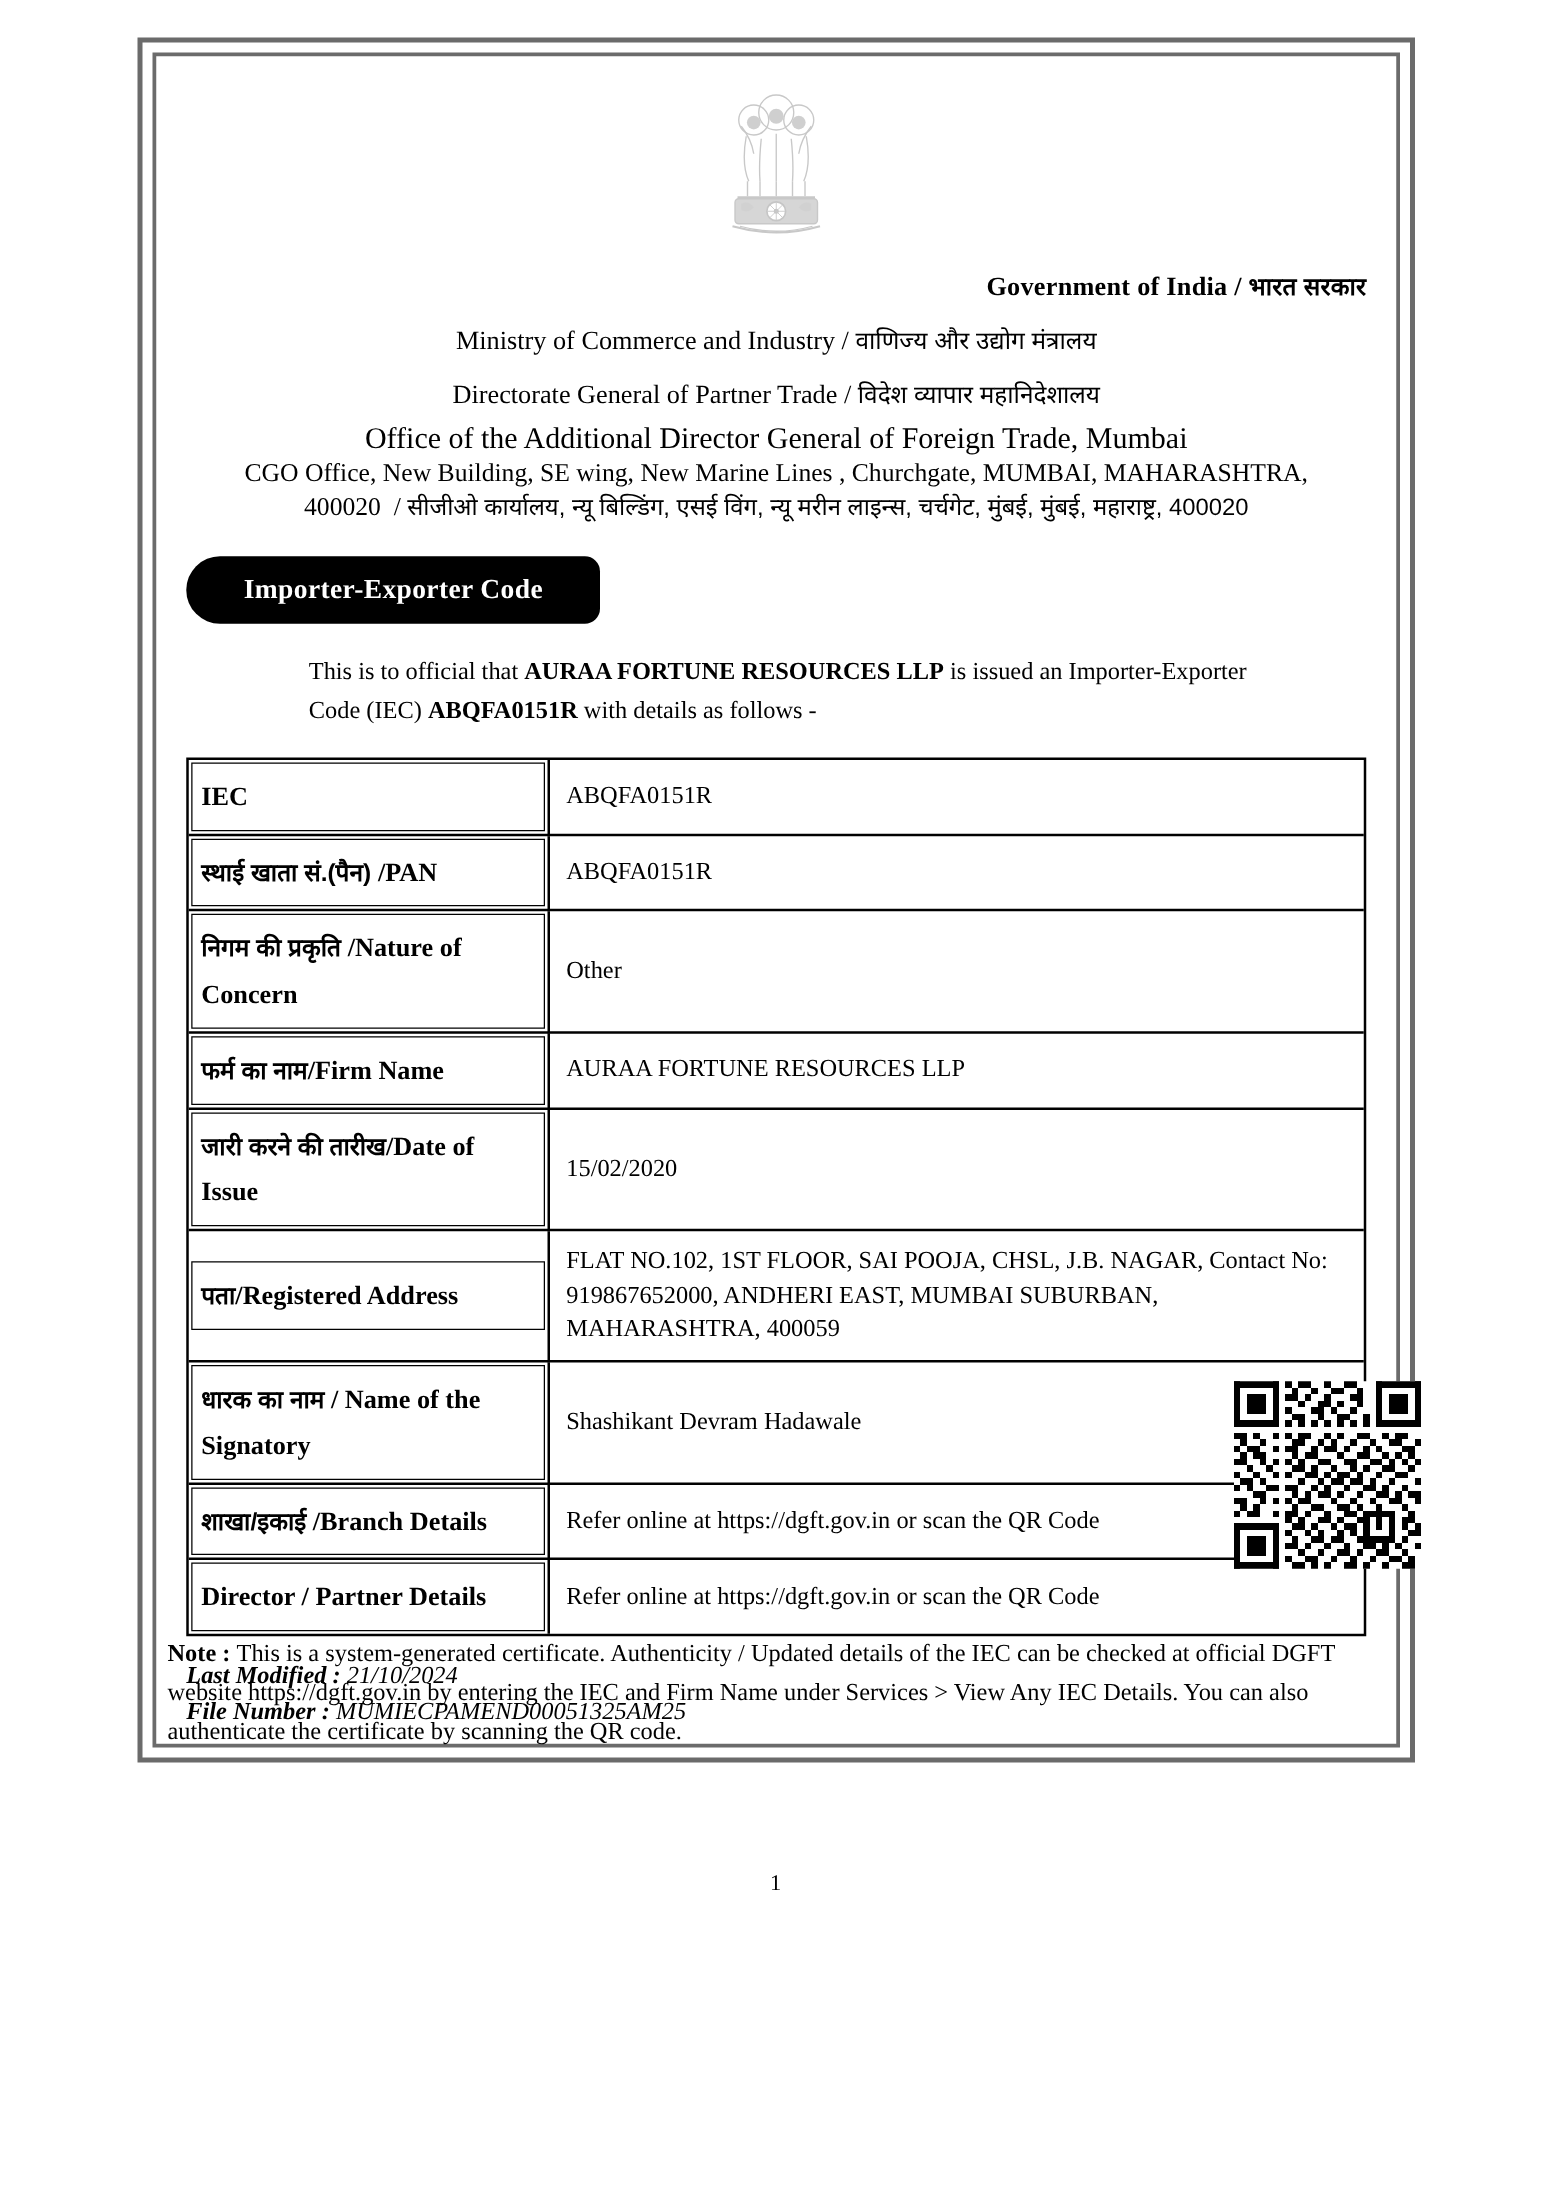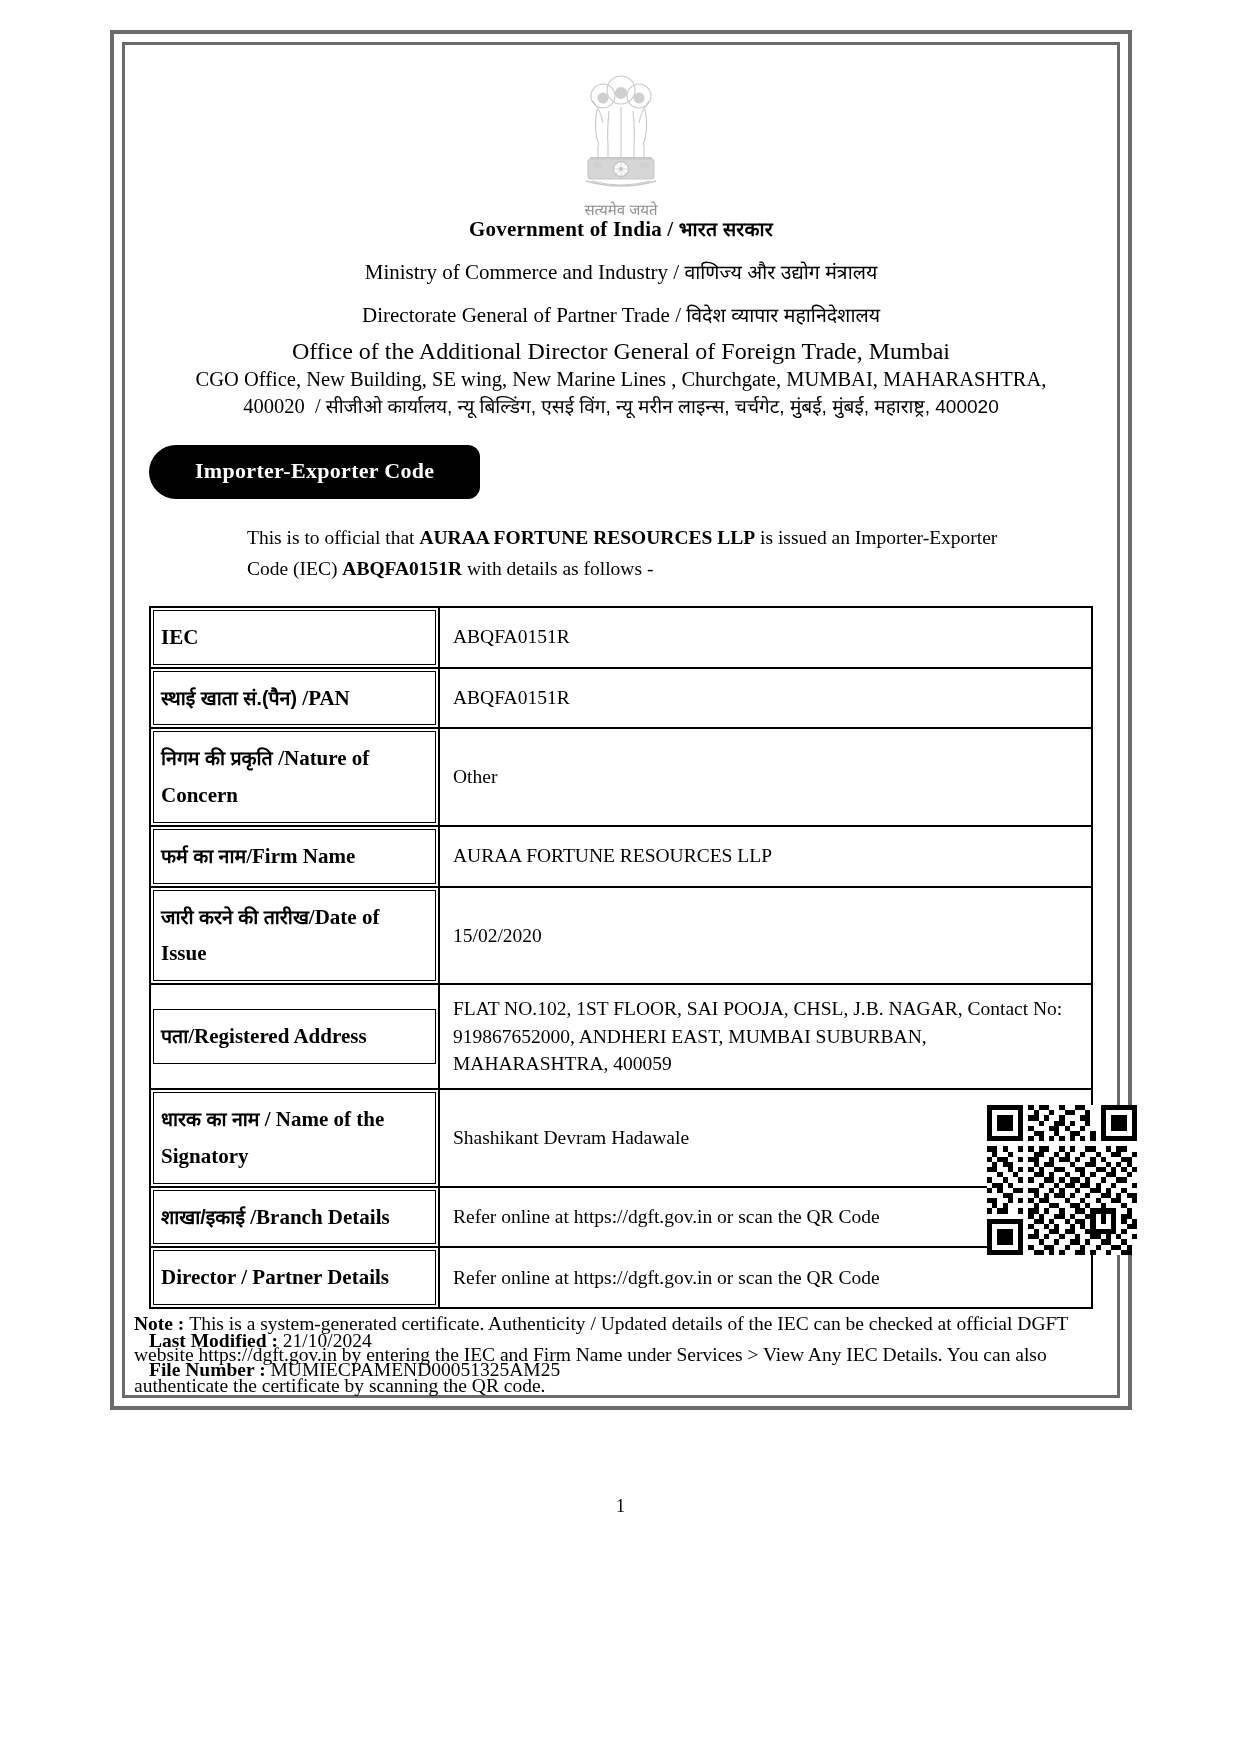--- a/index.html
+++ b/index.html
@@ -57,20 +57,21 @@
     opacity: 0.40;
   }
 
   
   .hdr { text-align: center; }
   .hdr-line1 {
     font-weight: bold;
     font-size: 21px;
     letter-spacing: 0.2px;
     margin-top: 4px;
+    text-align: right;
   }
   .hdr-line2 {
     font-size: 21px;
     margin-top: 16px;
   }
   .hdr-line3 {
     font-size: 21px;
     margin-top: 16px;
   }
   .hdr-line4 {
@@ -155,20 +156,21 @@
     line-height: 1.42;
     box-sizing: border-box;
   }
   .lbl-box .devanagari { font-weight: bold; }
 
   
   .meta {
     margin-top: 17px;
     font-size: 19.5px;
     line-height: 1.5;
+    font-style: italic;
   }
   .meta b { font-weight: bold; }
 
   
   .qr {
     position: absolute;
     right: 104px;
     top: 1105px;
     width: 150px;
     height: 150px;
@@ -239,21 +241,20 @@
               </g>
 
               <path d="M31 92 q6 -3 10 3 q-5 5 -10 2 Z" fill="#8f8f8f" stroke="none"></path>
               <path d="M87 92 q-6 -3 -10 3 q5 5 10 2 Z" fill="#8f8f8f" stroke="none"></path>
 
               <path d="M24 110 q35 10 70 0" stroke-width="1.6"></path>
               <path d="M30 110 q29 8 58 0" stroke-width="1"></path>
             </g>
           </svg>
         </span>
-        <div style="margin-top:-6px;font-size:15px;color:#8d8d8d;" class="devanagari">सत्यमेव जयते</div>
       </div>
 
       <div class="hdr">
         <div class="hdr-line1">
           <span>Government of India</span>
           <span> / </span><span class="devanagari">भारत सरकार</span>
         </div>
         <div class="hdr-line2">
           <span>Ministry of Commerce and Industry</span>
           <span> / </span><span class="devanagari">वाणिज्य और उद्योग मंत्रालय</span>

